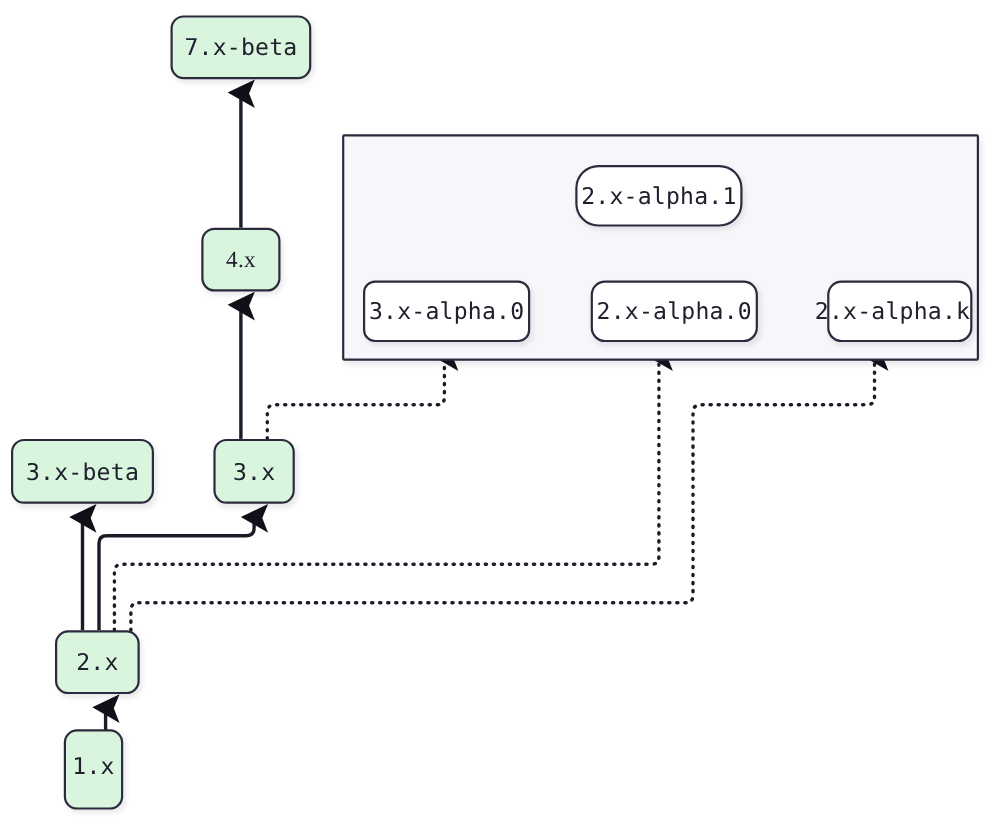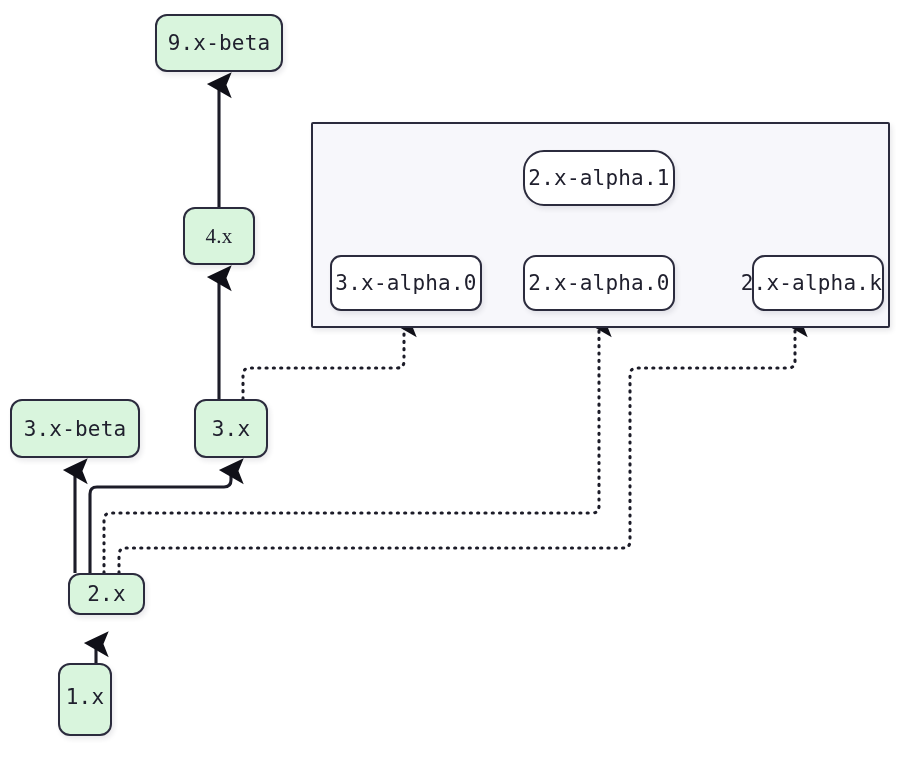--- a/index.html
+++ b/index.html
@@ -92,52 +92,52 @@
 
       <path d="M104,573 L104,520 Q104,513 111,513 L592,513 Q599,513 599,506 L599,323" marker-end="url(#arrow-dotted)"></path>
 
       <path d="M119,573 L119,555 Q119,548 126,548 L623,548 Q630,548 630,541 L630,375 Q630,368 637,368 L788,368 Q795,368 795,361 L795,323" marker-end="url(#arrow-dotted)"></path>
     </g>
   </svg>
 
   <div class="cluster" style="left:311px; top:122px; width:579px; height:206px;"></div>
 
   <div class="node" style="left:155px; top:14px; width:128px; height:58px;">
-    <span class="node-label">9.x-beta</span>
+    <span class="node-label">7.x-beta</span>
   </div>
 
   <div class="node" style="left:183px; top:207px; width:72px; height:58px;font-family:Liberation Serif, serif;">
     <span class="node-label">4.x</span>
   </div>
 
   <div class="node" style="left:10px; top:399px; width:130px; height:59px;">
     <span class="node-label">3.x-beta</span>
   </div>
 
   <div class="node" style="left:194px; top:399px; width:74px; height:59px;text-align:right;">
     <span class="node-label">3.x</span>
   </div>
 
-  <div class="node" style="left:68px; top:573px; width:77px; height:42px;">
+  <div class="node" style="left:50px; top:573px; width:77px; height:58px;">
     <span class="node-label">2.x</span>
   </div>
 
   <div class="node" style="left:58px; top:663px; width:54px; height:73px;">
     <span class="node-label" style="margin-top:-6px;">1.x</span>
   </div>
 
   <div class="node alpha" style="left:523px; top:150px; width:152px; height:56px;border-radius:21px;">
     <span class="node-label">2.x-alpha.1</span>
   </div>
 
   <div class="node alpha" style="left:330px; top:255px; width:152px; height:56px;border-radius:11px;">
     <span class="node-label">3.x-alpha.0</span>
   </div>
 
-  <div class="node alpha" style="left:523px; top:255px; width:152px; height:56px;">
+  <div class="node alpha" style="left:537px; top:255px; width:152px; height:56px;">
     <span class="node-label">2.x-alpha.0</span>
   </div>
 
   <div class="node alpha" style="left:752px; top:255px; width:132px; height:56px;justify-content:flex-end;">
     <span class="node-label">2.x-alpha.k</span>
   </div>
 
 </div>
 
 </body></html>

